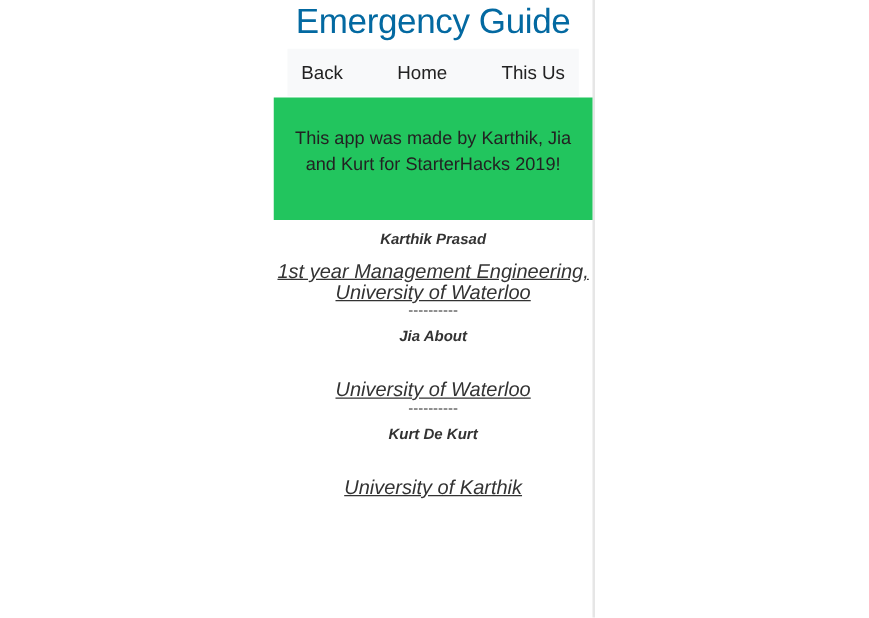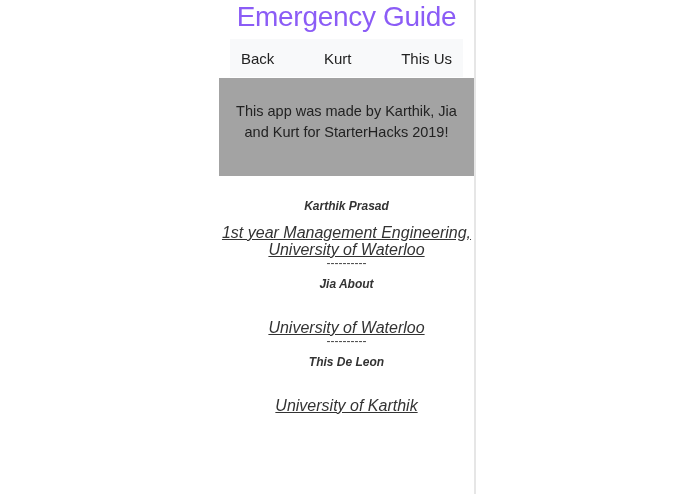--- a/index.html
+++ b/index.html
@@ -5,52 +5,52 @@
     html, body { margin: 0; padding: 0; }
     body {
       width: 695px; height: 494px; background: #ffffff; position: relative; overflow: hidden;
       font-family: "Liberation Sans", "DejaVu Sans", sans-serif; color: #212529;
     }
     .divider {
       position: absolute; left: 474px; top: 0; width: 2px; height: 494px; background: #e6e6e6;
     }
     .title {
       position: absolute; left: 219px; width: 255px; top: 1px; text-align: center;
-      font-size: 28px; font-weight: 300; color: #8b5cf6; letter-spacing: -0.3px;
+      font-size: 28px; font-weight: 300; color: #0369a1; letter-spacing: -0.3px;
     }
     .nav {
       position: absolute; left: 230px; top: 39px; width: 233px; height: 38px; background: #f8f9fa;
       display: flex; align-items: center; justify-content: space-between; box-sizing: border-box;
       padding: 0 11px;
     }
     .nav a { font-size: 15px; color: #222; text-decoration: none; cursor: pointer; }
     .jumbo {
-      position: absolute; left: 219px; top: 78px; width: 255px; height: 98px; background: #a3a3a3;
+      position: absolute; left: 219px; top: 78px; width: 255px; height: 98px; background: #22c55e;
       display: flex; align-items: flex-start; justify-content: center; box-sizing: border-box; padding-top: 23px;
     }
     .jumbo p {
       margin: 0; font-size: 14.5px; line-height: 21px; text-align: center; color: #222; width: 245px;
     }
     .team {
-      position: absolute; left: 219px; top: 198px; width: 255px; text-align: center; color: #333;
+      position: absolute; left: 219px; top: 183px; width: 255px; text-align: center; color: #333;
     }
     .member .name { font-weight: bold; font-style: italic; font-size: 12px; line-height: 16px; margin: 0; }
     .member .desc { font-style: italic; font-size: 16px; line-height: 17px; margin: 10px 0 0 0; text-decoration: underline; }
     .sep { font-size: 12px; line-height: 10px; height: 18px; color: #444; }
   </style>
 </head>
 <body>
 
 <div class="divider"></div>
 
 <h1 class="title" style="margin:0;">Emergency Guide</h1>
 
 <nav class="nav">
   <a>Back</a>
-  <a>Kurt</a>
+  <a>Home</a>
   <a>This Us</a>
 </nav>
 
 <div class="jumbo">
   <p>This app was made by Karthik, Jia and Kurt for StarterHacks 2019!</p>
 </div>
 
 <div class="team">
   <div class="member">
     <p class="name">Karthik Prasad</p>
@@ -64,19 +64,19 @@
   <div class="member">
     <p class="name">Jia About</p>
     <p class="desc">
       <br>
       <span>University of Waterloo</span>
     </p>
   </div>
   <div class="sep">----------</div>
 
   <div class="member">
-    <p class="name">This De Leon</p>
+    <p class="name">Kurt De Kurt</p>
     <p class="desc">
       <br>
       <span>University of Karthik</span>
     </p>
   </div>
 </div>
 
 </body></html>

